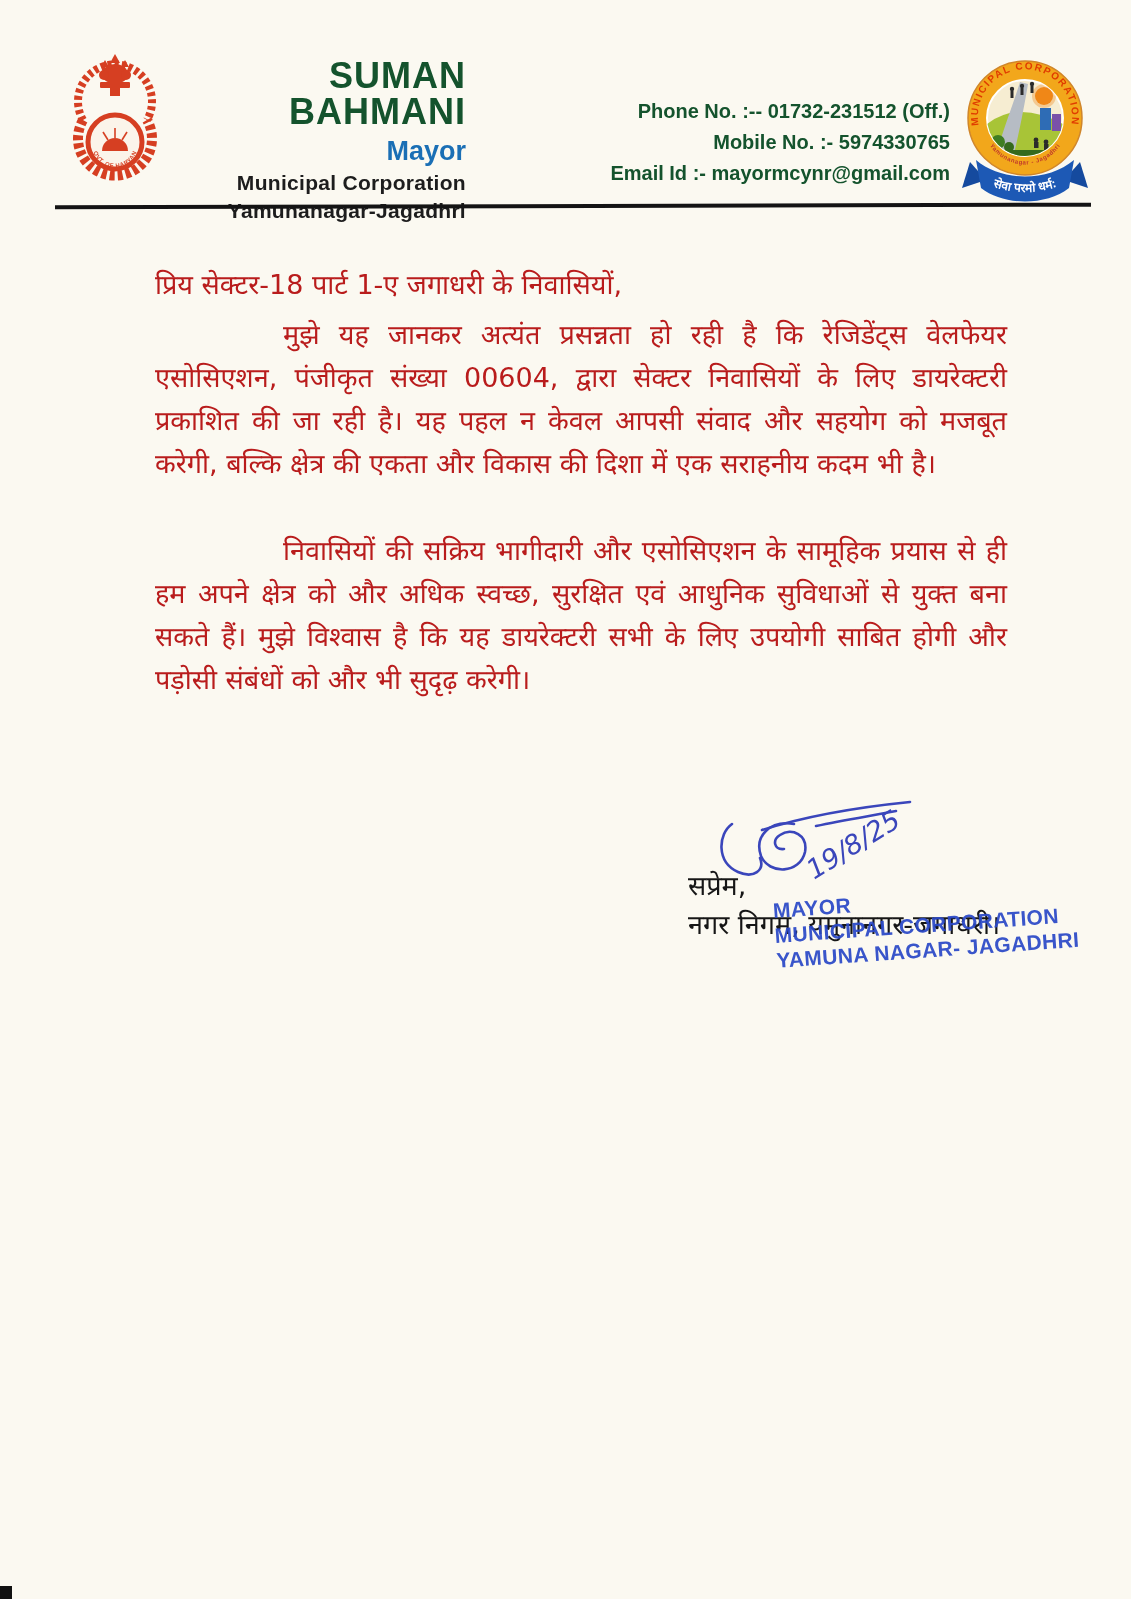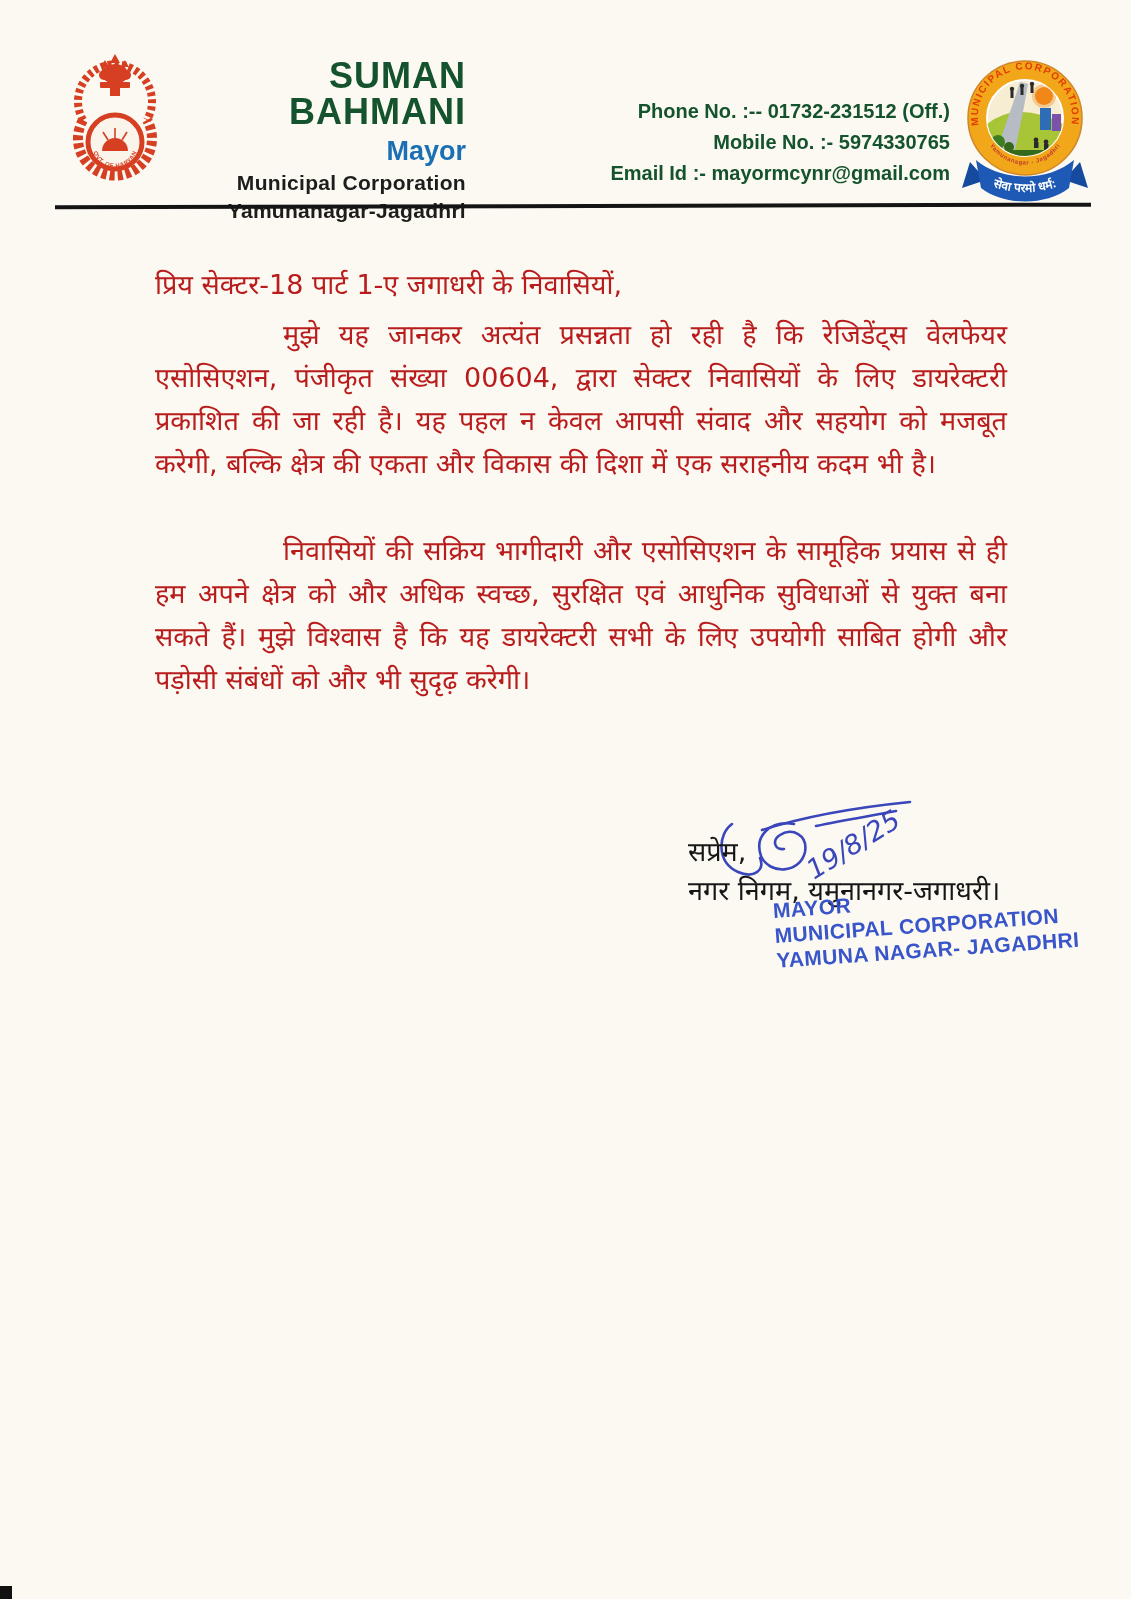--- a/index.html
+++ b/index.html
@@ -25,21 +25,21 @@
   
   .body-text{color:#b91c1c;font-size:27px;line-height:43px;
     font-family:"DejaVu Sans","Liberation Serif",sans-serif;}
   .salutation{position:absolute;left:155px;top:263px;width:860px;}
   .para{position:absolute;left:155px;width:852px;text-align:justify;text-indent:128px;}
   .para-1{top:313px;}
   .para-2{top:509px;margin-top:20px;}
   .para-3{top:694px;}
   
   .signature-svg{position:absolute;left:698px;top:780px;width:245px;height:118px;}
-  .signoff{position:absolute;left:688px;top:832px;font-size:27px;line-height:39px;color:#161616;
+  .signoff{position:absolute;left:688px;top:866px;font-size:27px;line-height:39px;color:#161616;
     font-family:"DejaVu Sans","Liberation Serif",sans-serif;}
   .stamp{
     position:absolute;left:772px;top:898px;width:300px;
     color:#2b49c8;font-weight:bold;font-size:21px;line-height:25px;letter-spacing:.4px;
     transform:rotate(-4deg);transform-origin:left top;opacity:.93;white-space:nowrap;
   }
   .corner-mark{position:absolute;left:0;top:1586px;width:12px;height:13px;background:#111;}
 </style>
 </head>
 <body>

